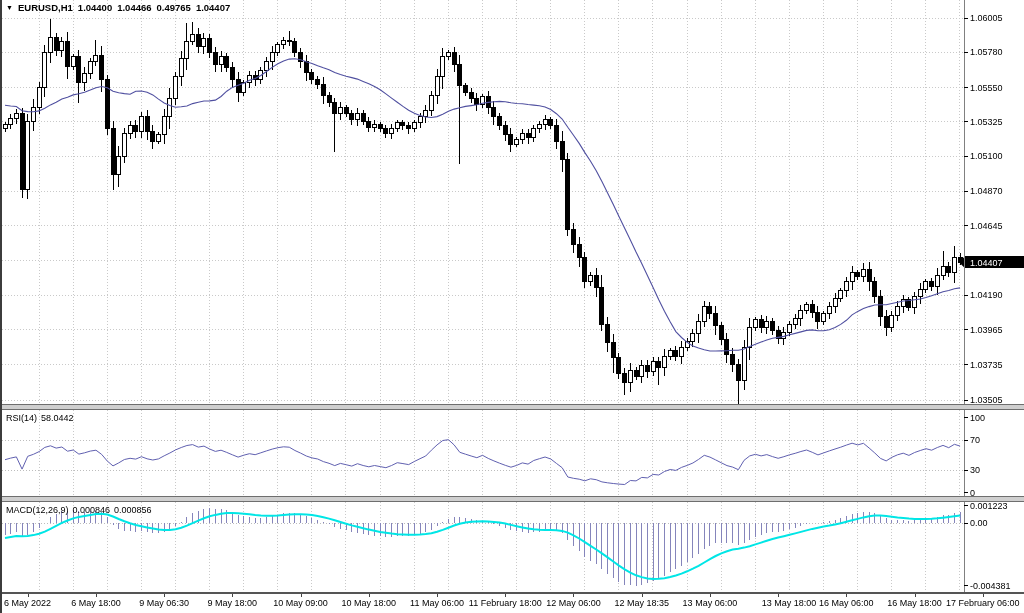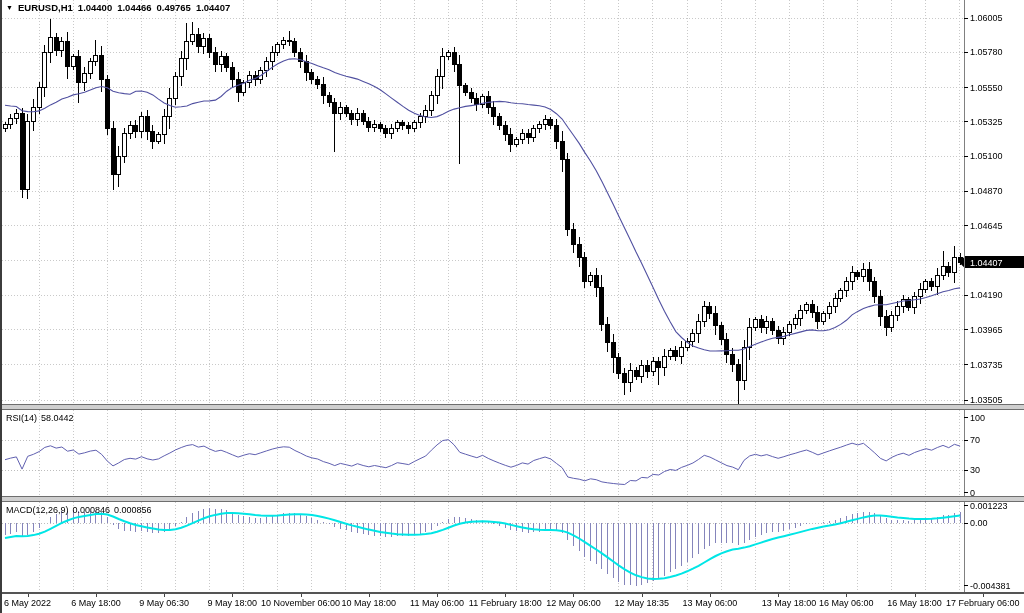--- a/index.html
+++ b/index.html
@@ -737,21 +737,21 @@
   <div class="time-axis" id="time-axis">
       <div class="time-tick" style="left: 25.7px;"></div>
       <div class="time-label" style="left: 2px;">6 May 2022</div>
       <div class="time-tick" style="left: 93.92px;"></div>
       <div class="time-label" style="left: 93.92px; transform: translateX(-50%);">6 May 18:00</div>
       <div class="time-tick" style="left: 162.14px;"></div>
       <div class="time-label" style="left: 162.14px; transform: translateX(-50%);">9 May 06:30</div>
       <div class="time-tick" style="left: 230.36px;"></div>
       <div class="time-label" style="left: 230.36px; transform: translateX(-50%);">9 May 18:00</div>
       <div class="time-tick" style="left: 298.58px;"></div>
-      <div class="time-label" style="left: 298.58px; transform: translateX(-50%);">10 November 06:00</div>
+      <div class="time-label" style="left: 298.58px; transform: translateX(-50%);">10 May 09:00</div>
       <div class="time-tick" style="left: 366.8px;"></div>
       <div class="time-label" style="left: 366.8px; transform: translateX(-50%); text-align: center;">10 May 18:00</div>
       <div class="time-tick" style="left: 435.02px;"></div>
       <div class="time-label" style="left: 435.02px; transform: translateX(-50%); text-align: right;">11 May 06:00</div>
       <div class="time-tick" style="left: 503.24px;"></div>
       <div class="time-label" style="left: 503.24px; transform: translateX(-50%);">11 February 18:00</div>
       <div class="time-tick" style="left: 571.46px;"></div>
       <div class="time-label" style="left: 571.46px; transform: translateX(-50%);">12 May 06:00</div>
       <div class="time-tick" style="left: 639.68px;"></div>
       <div class="time-label" style="left: 639.68px; transform: translateX(-50%);">12 May 18:35</div>

